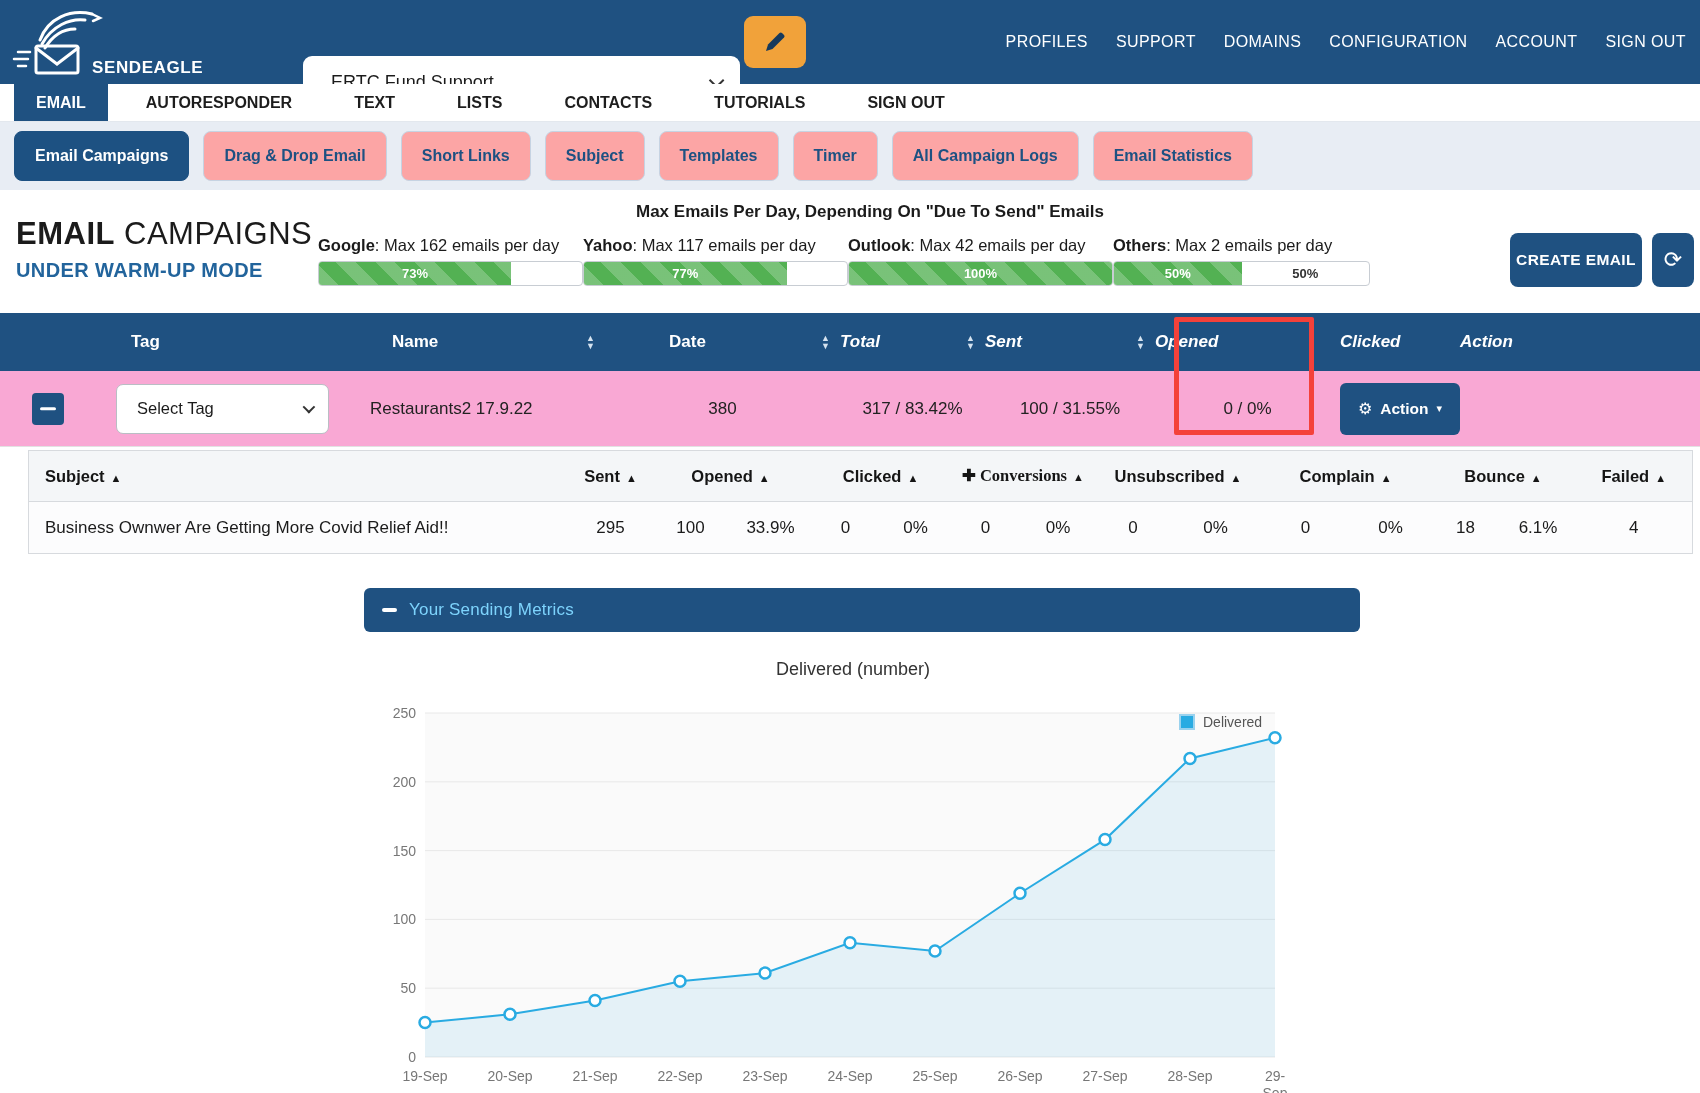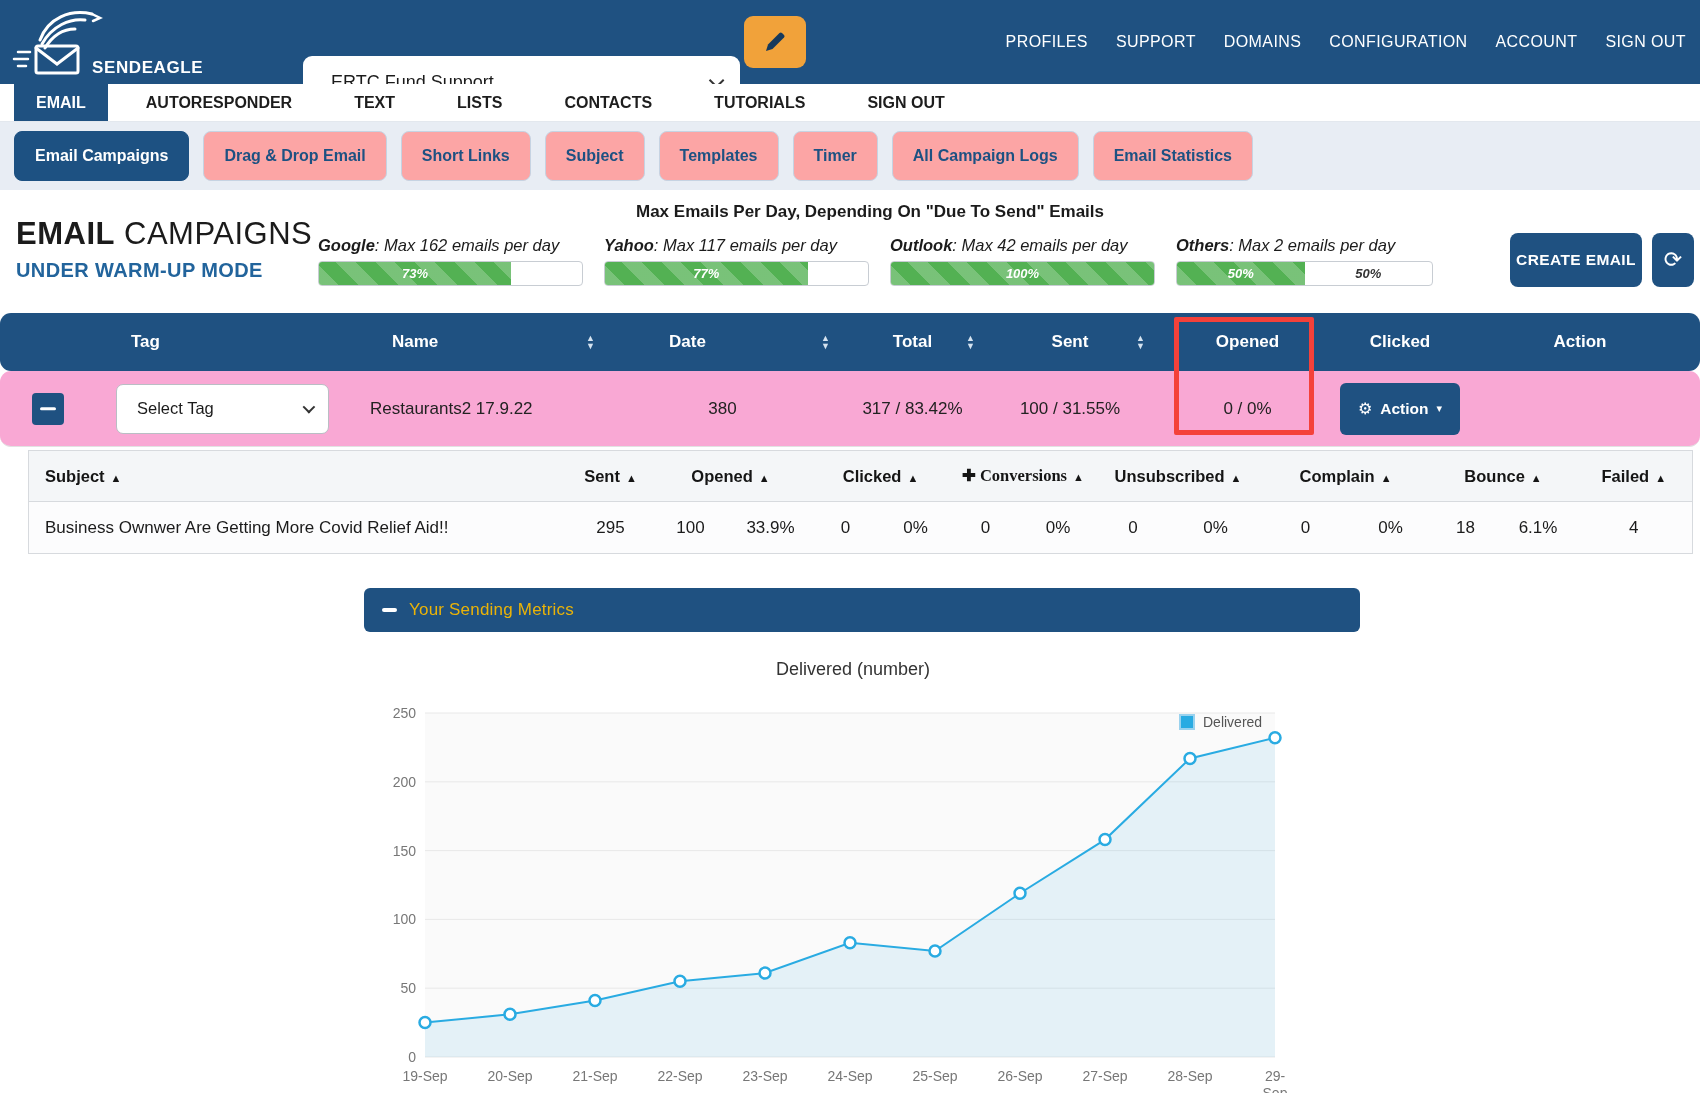--- a/index.html
+++ b/index.html
@@ -34,41 +34,41 @@
   .tbtn.active { background:#1d5182; color:#fff; border-color:#1d5182; }
 
   
   .pagehead { position:absolute; left:0; top:190px; width:1700px; height:123px; background:#fff; }
   .titles { position:absolute; left:16px; top:26px; }
   .page-title { font-size:31px; color:#1b1b1b; font-weight:300; letter-spacing:.5px; }
   .page-title b { font-weight:800; }
   .page-sub { margin-top:7px; font-size:20px; font-weight:bold; color:#22649c; letter-spacing:.4px; }
   .quota-wrap { position:absolute; left:318px; top:12px; width:1104px; }
   .quota-heading { text-align:center; font-size:17px; font-weight:bold; color:#1b1b1b; }
-  .quota-row { display:grid; grid-template-columns:265px 265px 265px 257px; gap:21px; margin-top:14px;font-style:italic; }
+  .quota-row { display:grid; grid-template-columns:265px 265px 265px 257px; gap:0; margin-top:14px; }
   .quota-label { font-size:16.5px; color:#1b1b1b; white-space:nowrap; }
   .quota-label b { font-weight:bold; }
   .bar { position:relative; margin-top:6px; height:25px; background:#fff; border:1px solid #c8cdd3; border-radius:4px; overflow:hidden; }
   .fill { height:100%; background:repeating-linear-gradient(45deg, rgba(255,255,255,.22) 0 14px, rgba(255,255,255,0) 14px 28px) #53b153;
       display:flex; align-items:center; justify-content:center; }
   .fill .pct { color:#fff; font-size:13px; font-weight:bold; }
   .bar .rem { position:absolute; left:50%; top:0; width:50%; height:100%; display:flex; align-items:center; justify-content:center;
       font-size:13px; font-weight:bold; color:#333; }
   .create-btn { position:absolute; left:1510px; top:43px; width:132px; height:54px; background:#1f5181; color:#fff; border:none;
       border-radius:8px; font-size:15.5px; font-weight:bold; letter-spacing:.4px; cursor:pointer; font-family:inherit; }
   .refresh-btn { position:absolute; left:1652px; top:43px; width:42px; height:54px; background:#1f5181; color:#fff; border:none;
       border-radius:8px; font-size:22px; cursor:pointer; font-family:inherit; }
 
   
   .ctable { position:absolute; left:0; top:313px; width:1700px; }
-  .crow { display:grid; grid-template-columns:95px 255px 255px 235px 145px 170px 185px 120px 1fr;border-radius:11px; }
+  .crow { display:grid; grid-template-columns:95px 255px 255px 235px 145px 170px 185px 120px 1fr; }
   .chead { background:#1f5181; color:#fff; height:58px; }
   .chead > div { position:relative; display:flex; align-items:center; font-size:17px; font-weight:bold; }
   .h-tag { padding-left:36px; } .h-name { padding-left:42px; } .h-date { padding-left:64px; }
-  .h-center { justify-content:center; }
+  .h-center { justify-content:flex-start;font-style:italic; }
   .sort { position:absolute; right:10px; top:50%; transform:translateY(-50%); display:flex; flex-direction:column;
       font-size:9px; line-height:8px; color:#d5e3f0; }
   .cbody { background:#f9a8d4; height:76px; border-bottom:1px solid #e2e2e2; }
   .cbody > div { display:flex; align-items:center; justify-content:center; font-size:17px; color:#222; }
   .expander { width:32px; height:32px; background:#1f5181; border:none; border-radius:4px; position:relative; cursor:pointer; }
   .expander::after { content:""; position:absolute; left:50%; top:50%; width:16px; height:3.5px; background:#fff; transform:translate(-50%,-50%); border-radius:2px; }
   .tag-select { width:213px; height:50px; background:#fff; border:1px solid #b9bec4; border-radius:7px; display:flex; align-items:center;
       padding:0 16px 0 20px; font-size:16.5px; color:#1b1b1b; cursor:pointer; }
   .tag-select .chev { margin-left:auto; width:9px; height:9px; border-right:2px solid #333; border-bottom:2px solid #333; transform:rotate(45deg) translateY(-2px); }
   .c-name { justify-content:flex-start !important; padding-left:20px; }
@@ -87,21 +87,21 @@
   .subtable td { height:52px; font-size:17px; color:#1b1b1b; text-align:center; background:#fcfcfd; }
   .subtable .left { text-align:left; padding-left:16px; }
   .asc { font-size:11px; margin-left:6px; }
   .conv-head { font-family:"Liberation Serif","DejaVu Serif",serif; font-size:17.5px; }
   .conv-head .plus { font-weight:bold; margin-right:4px; }
 
   
   .panel { position:absolute; left:364px; top:588px; width:996px; height:44px; background:#1f5181; border-radius:6px;
       display:flex; align-items:center; padding-left:18px; cursor:pointer; }
   .panel .minus { width:15px; height:4px; background:#fff; border-radius:2px; margin-right:12px; }
-  .panel .ptitle { color:#eab308; font-size:17px; font-weight:500; letter-spacing:.2px; }
+  .panel .ptitle { color:#7dd3fc; font-size:17px; font-weight:500; letter-spacing:.2px; }
 
   
   #metrics-chart { position:absolute; left:380px; top:645px; }
 </style>
 </head>
 <body>
 
 <div class="screen">
 
   <header class="topbar">

